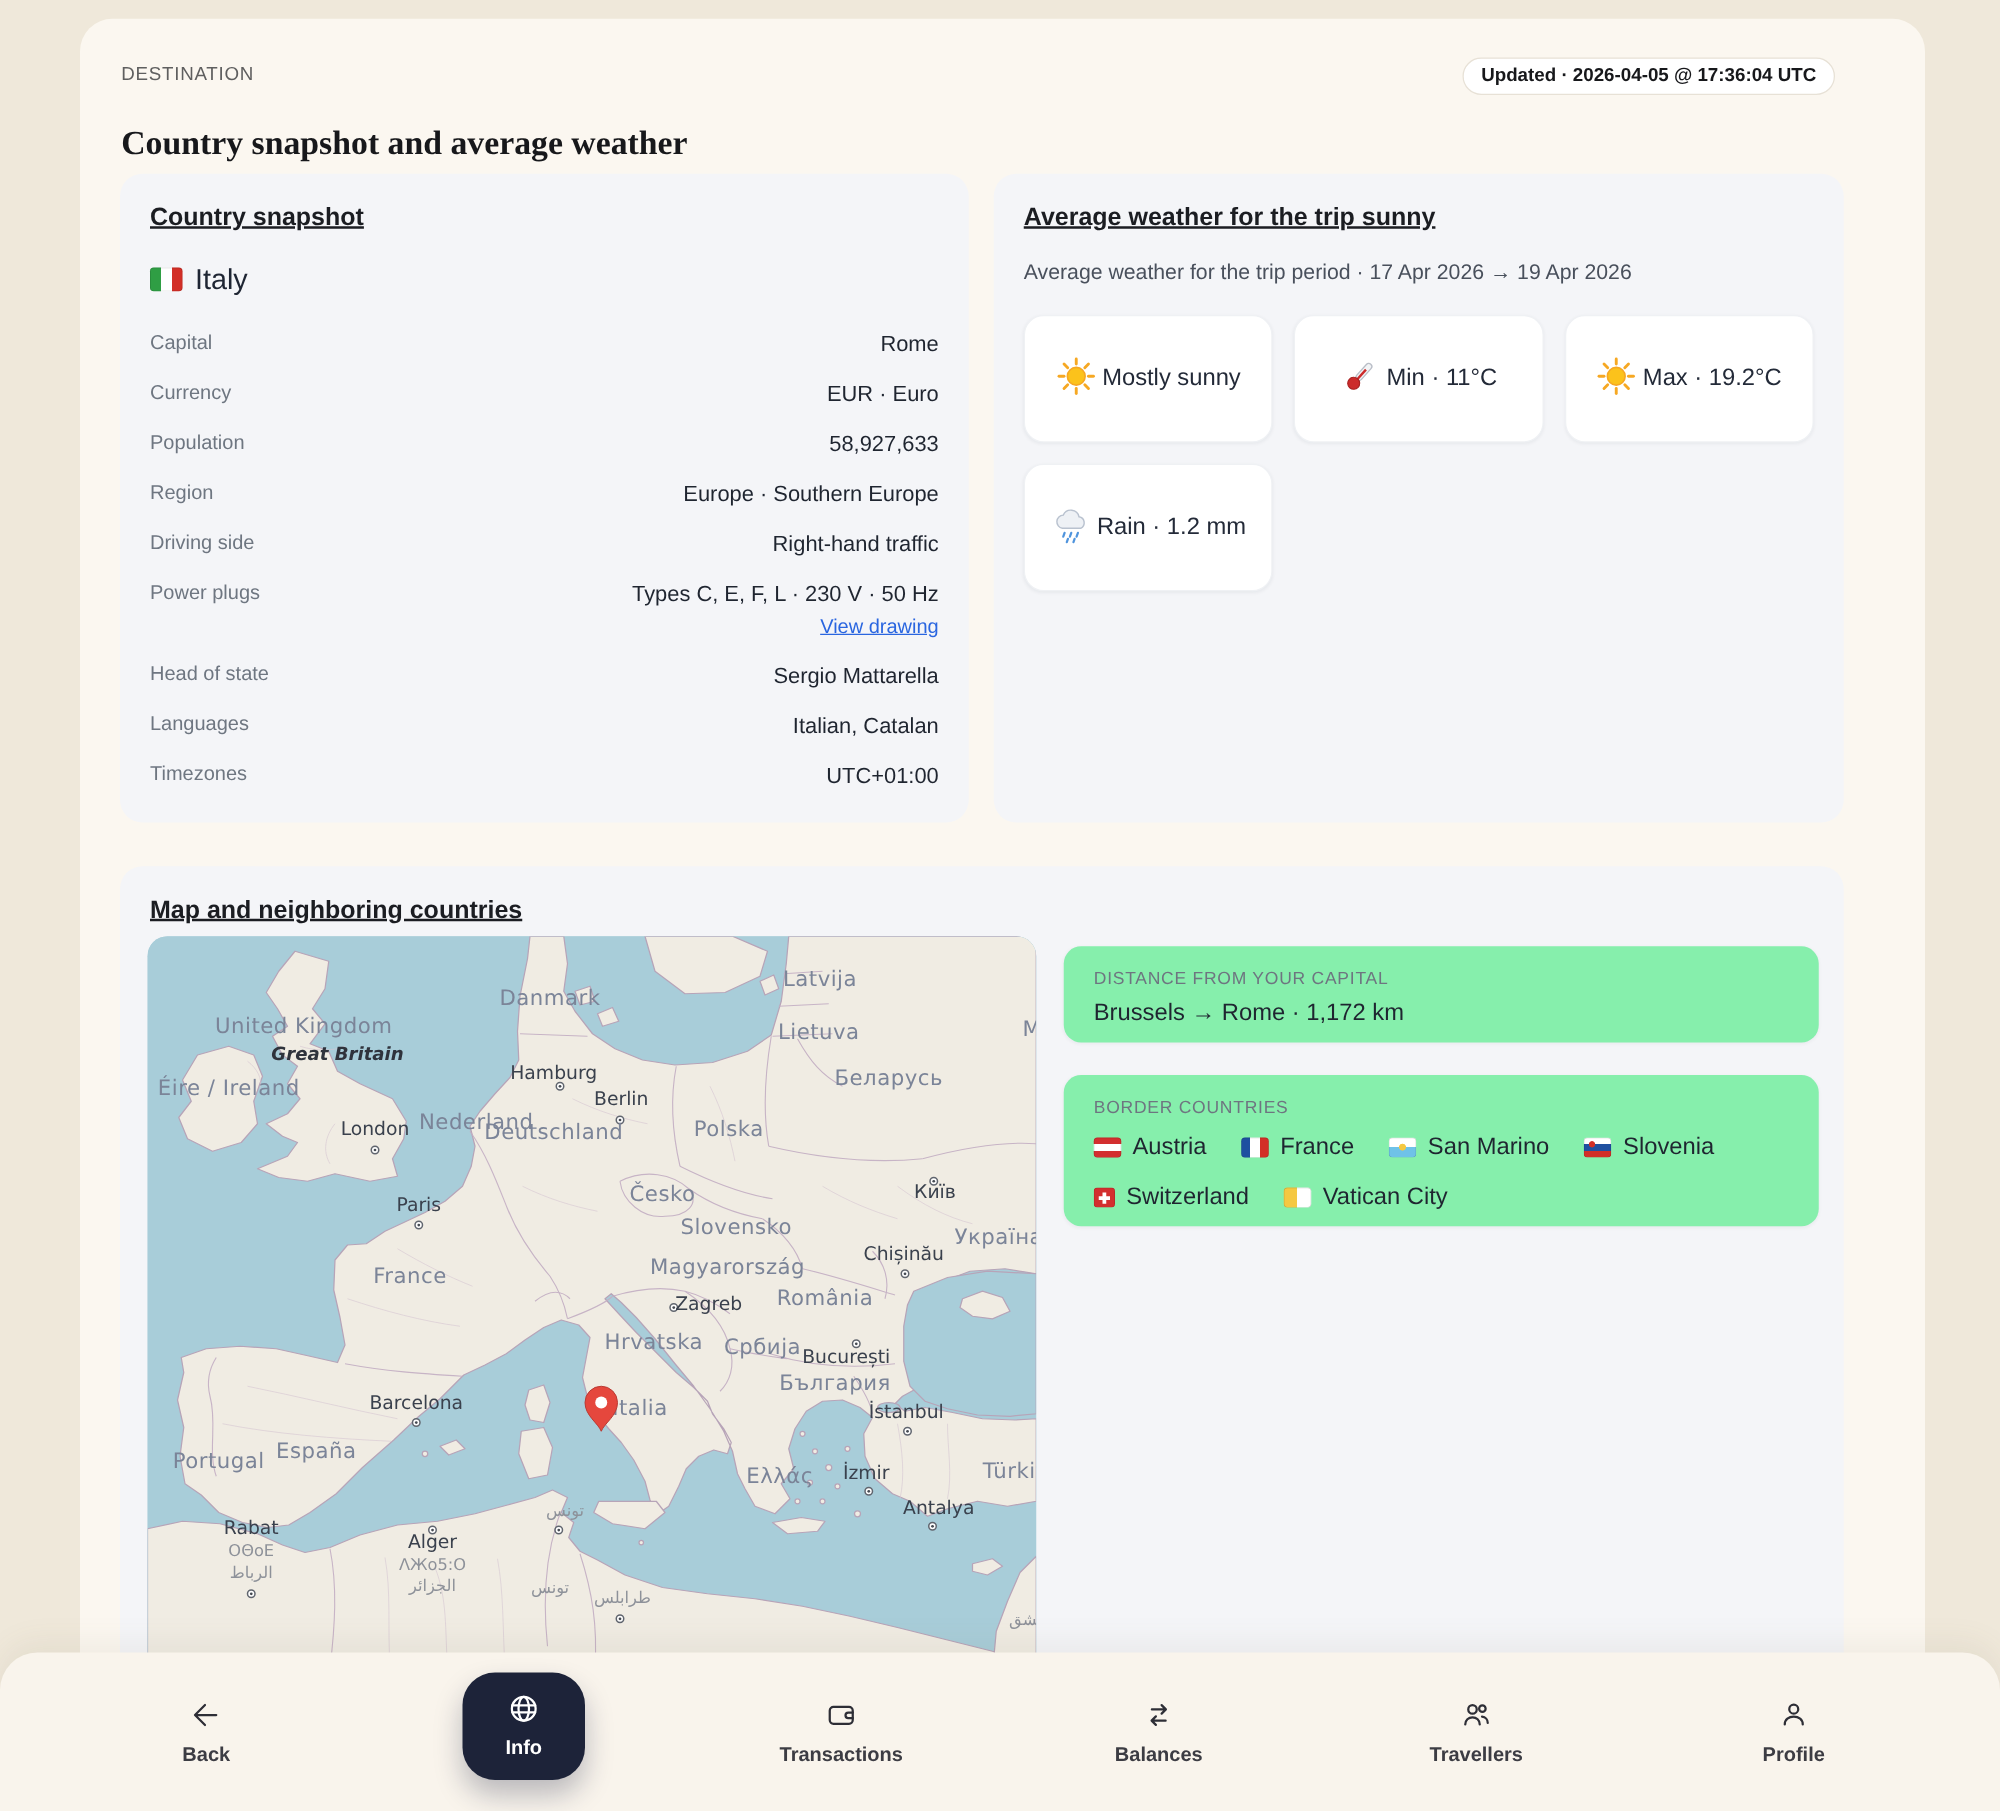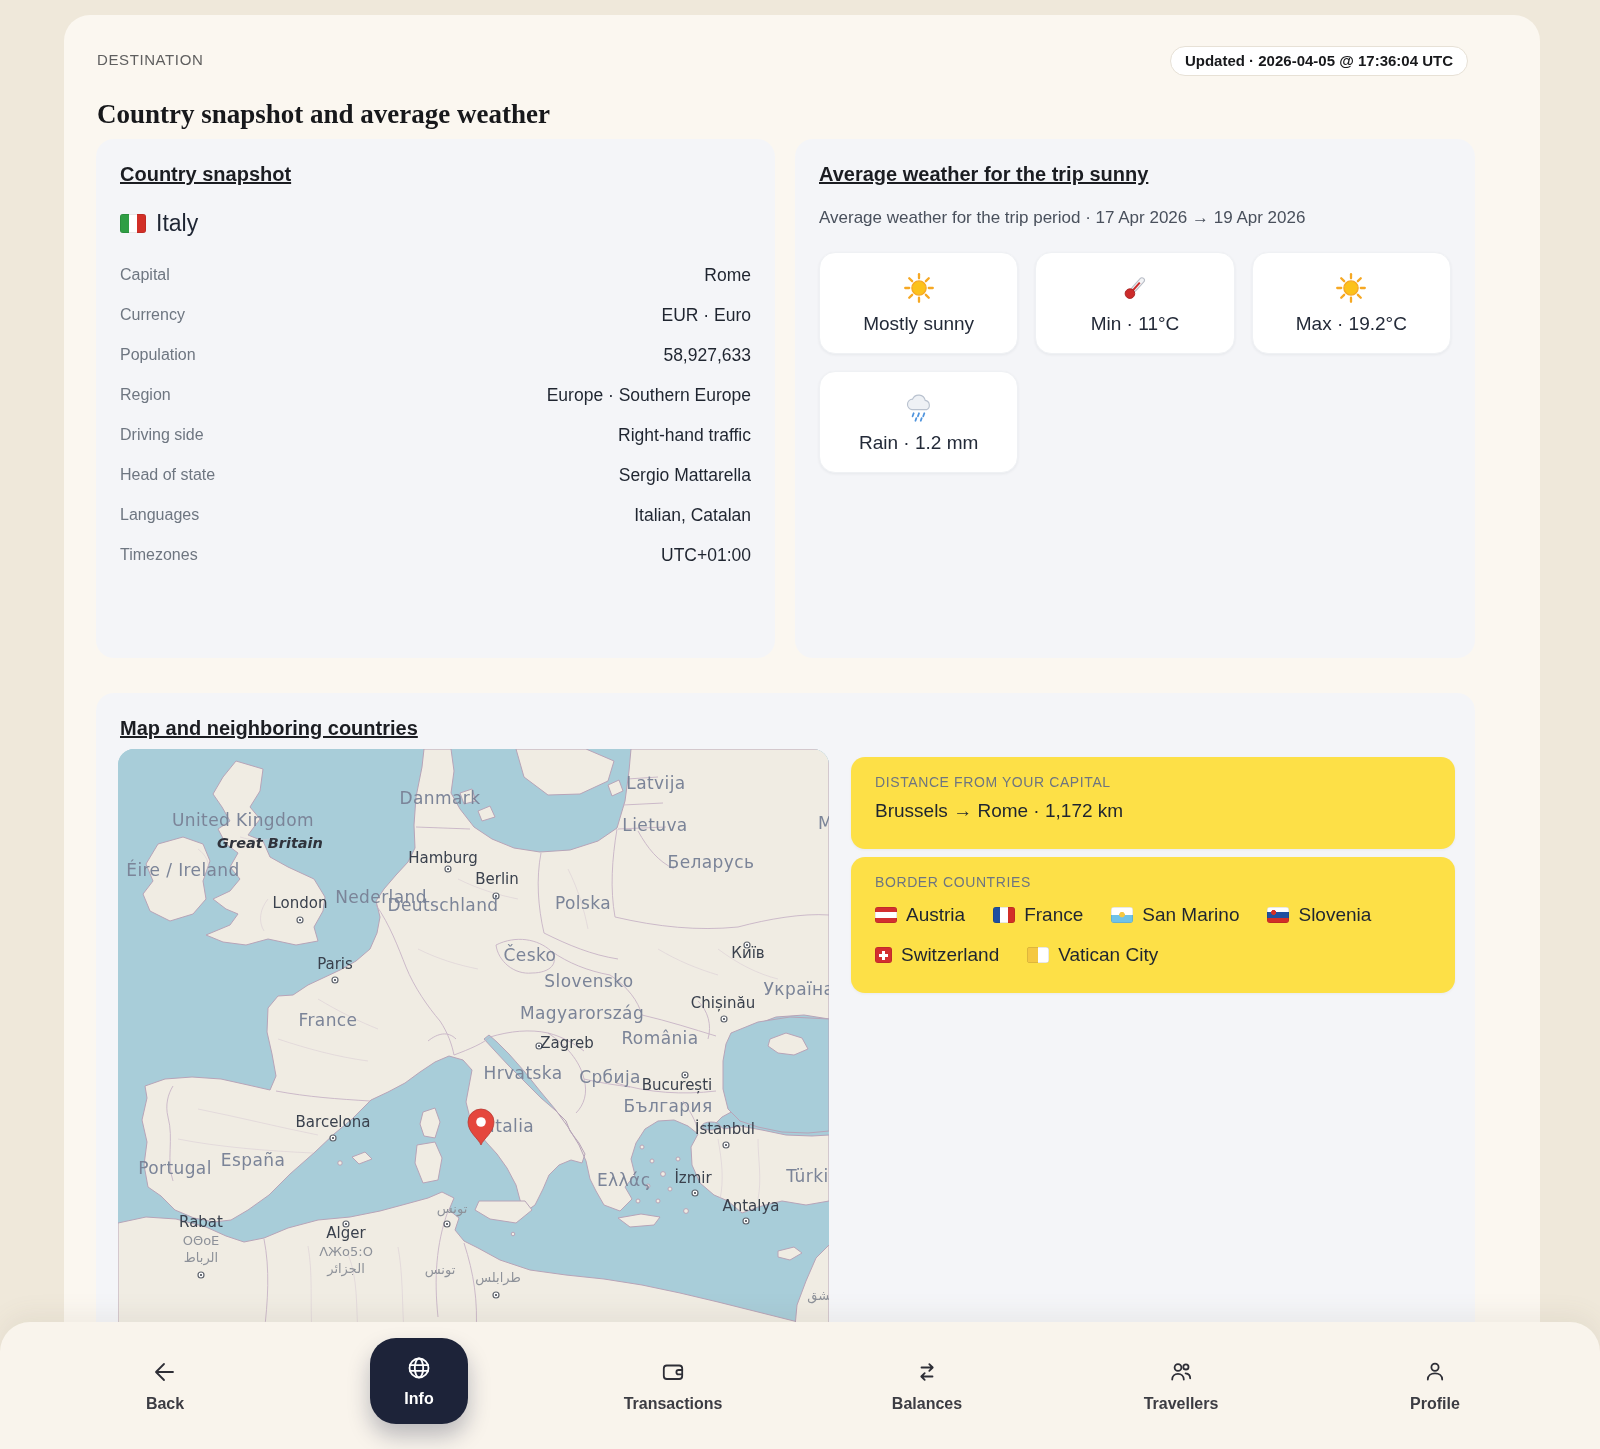--- a/index.html
+++ b/index.html
@@ -24,29 +24,29 @@
   .country-line .name{font-size:23px;font-weight:500;color:#1e2533;}
   .srows{margin-top:18px;}
   .srow{display:flex;justify-content:space-between;align-items:flex-start;padding:9px 0;}
   .srow .lab{font-size:16px;color:#6e7681;line-height:22px;}
   .srow .valwrap{text-align:right;}
   .srow .val{font-size:17.5px;color:#1f2530;font-weight:500;line-height:22px;}
   .srow a.vlink{display:inline-block;margin-top:7px;font-size:16px;color:#2a66e0;
         text-decoration:underline;font-weight:500;}
   .subtitle{margin-top:22px;font-size:17px;color:#49505c;}
   .tiles{margin-top:24px;display:grid;grid-template-columns:repeat(3,1fr);gap:17px;}
-  .tile{height:100px;background:#fff;border-radius:16px;display:flex;flex-direction:column;
+  .tile{height:100px;background:#fff;border-radius:16px;display:flex;
         align-items:center;justify-content:center;gap:5px;
         box-shadow:0 1px 3px rgba(25,35,50,.06);border:1px solid #eff1f4;}
   .tile .tlabel{font-size:19px;font-weight:500;color:#232a38;}
   .map-wrap{position:absolute;left:22px;top:56px;width:711px;height:610px;border-radius:16px;
         overflow:hidden;background:#a8cdd9;}
   .side{position:absolute;left:755px;top:64px;width:604px;}
-  .mini{background:#fde047;border-radius:14px;padding:17px 24px 27px 24px;box-sizing:border-box;
-        box-shadow:0 1px 3px rgba(25,35,50,.05);margin-bottom:8px;}
+  .mini{background:#86efac;border-radius:14px;padding:17px 24px 12px 24px;box-sizing:border-box;
+        box-shadow:0 1px 3px rgba(25,35,50,.05);margin-bottom:26px;}
   .mini .cap{font-size:14px;color:#6e7580;letter-spacing:.6px;font-weight:500;}
   .mini .mval{margin-top:10px;font-size:19px;color:#1f2530;font-weight:500;}
   .blist{margin-top:14px;display:flex;flex-wrap:wrap;column-gap:28px;row-gap:18px;max-width:560px;}
   .bitem{display:flex;align-items:center;gap:9px;font-size:19px;color:#1f2530;font-weight:500;}
   .flag{width:22px;height:16px;border-radius:3px;display:inline-block;flex:none;
         box-shadow:inset 0 0 0 .5px rgba(0,0,0,.18);}
   .flag-italy{width:26px;height:19px;background:linear-gradient(90deg,#2f9e44 33.3%,#fff 33.3% 66.6%,#d22f27 66.6%);}
   .flag-austria{background:linear-gradient(180deg,#d32f2f 33.3%,#fff 33.3% 66.6%,#d32f2f 66.6%);}
   .flag-france{background:linear-gradient(90deg,#1e50a0 33.3%,#fff 33.3% 66.6%,#d22f27 66.6%);}
   .flag-san-marino{background:radial-gradient(circle at 50% 48%,#f5c842 0 2.5px,rgba(0,0,0,0) 3px),
@@ -105,20 +105,24 @@
           <span class="lab">Population</span>
     <span class="valwrap"><span class="val">58,927,633</span></span>
         </div>
         <div class="srow">
           <span class="lab">Region</span>
     <span class="valwrap"><span class="val">Europe · Southern Europe</span></span>
         </div>
         <div class="srow">
           <span class="lab">Driving side</span>
     <span class="valwrap"><span class="val">Right-hand traffic</span></span>
+        </div>
+        <div class="srow">
+          <span class="lab">Power plugs</span>
+    <span class="valwrap"><span class="val">Types C, E, F, L · 230 V · 50 Hz</span><br><a class="vlink" href="#">View drawing</a></span>
         </div>
         <div class="srow">
           <span class="lab">Head of state</span>
     <span class="valwrap"><span class="val">Sergio Mattarella</span></span>
         </div>
         <div class="srow">
           <span class="lab">Languages</span>
     <span class="valwrap"><span class="val">Italian, Catalan</span></span>
         </div>
         <div class="srow">

